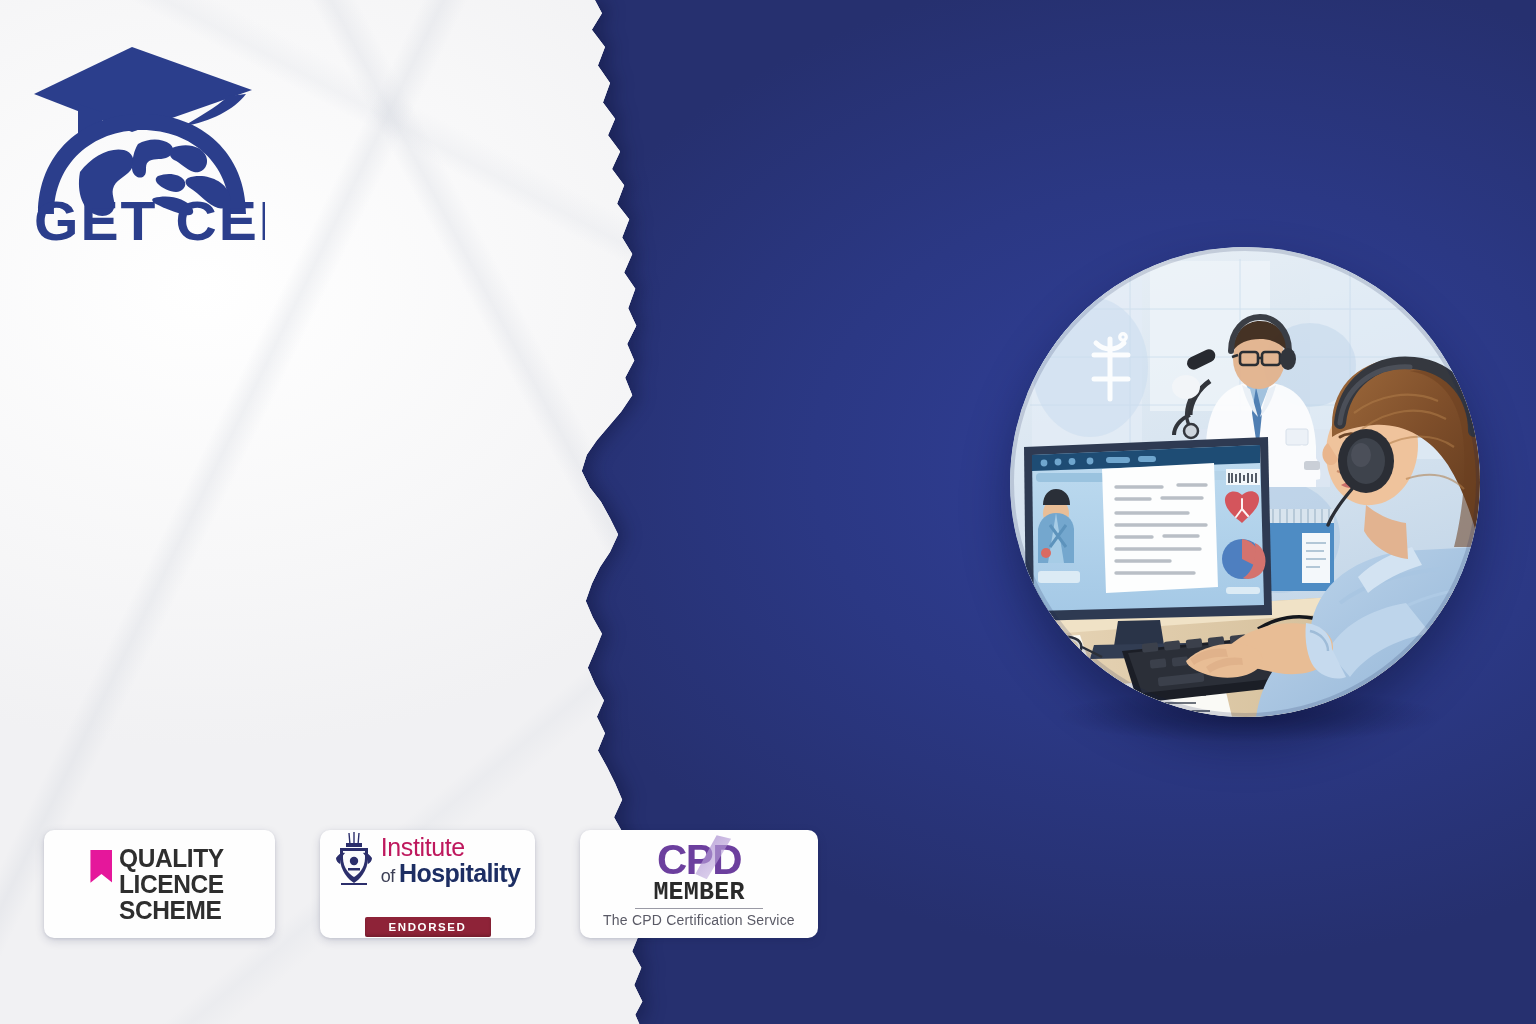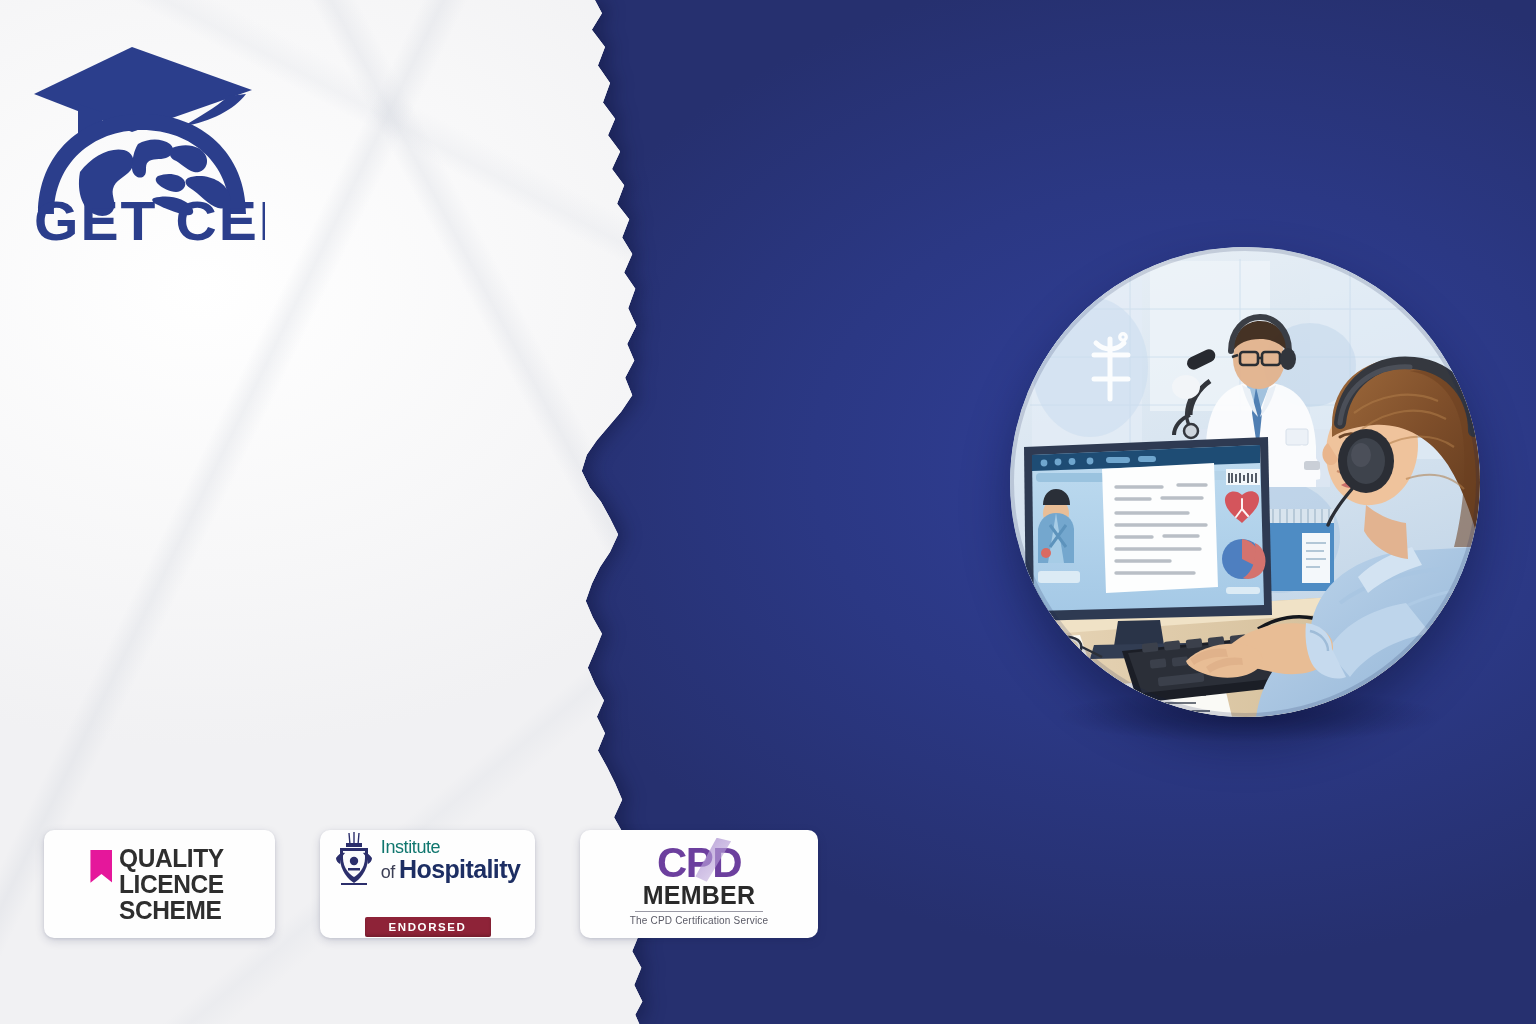--- a/index.html
+++ b/index.html
@@ -93,43 +93,43 @@
     background:#E5179B;
     clip-path:polygon(0 0,100% 0,100% 100%,50% 74%,0 100%); }
   .qls-text{ font-size:25.5px; font-weight:700; line-height:1.03; color:#2E2E2E;
     letter-spacing:-0.4px; transform:scaleX(.96); transform-origin:left center; }
 
   
   .ioh{ display:flex; flex-direction:column; align-items:center; gap:4px; width:100%; }
   .ioh-top{ display:flex; align-items:center; gap:8px; }
   .ioh-crest{ width:38px; height:58px; flex:0 0 auto; }
   .ioh-words{ display:flex; flex-direction:column; line-height:1; }
-  .ioh-l1{ font-size:18px; color:#0f766e; font-weight:400; letter-spacing:-0.4px; }
+  .ioh-l1{ font-size:25px; color:#be185d; font-weight:400; letter-spacing:-0.4px; }
   .ioh-l2{ font-size:25px; font-weight:700; color:#1D2E63; letter-spacing:-0.6px; margin-top:1px; }
   .ioh-l2 .small{ font-size:18px; font-weight:400; color:#3C3F55; }
   .ioh-endorsed{
     width:126px; height:20px; background:#8E2338; border-radius:2px;
     color:#FFFFFF; font-size:11.5px; font-weight:700; letter-spacing:1.6px;
     display:flex; align-items:center; justify-content:center;
     box-shadow:inset 0 -2px 3px rgba(0,0,0,.18);
     margin-top:24px;
   }
 
   
   .cpd{ display:flex; flex-direction:column; align-items:center; line-height:1; width:100%; }
   .cpd-mark{ position:relative; height:44px; display:flex; align-items:center; justify-content:center; }
   .cpd-letters{ font-size:42px; font-weight:700; color:#6C3F9E; letter-spacing:-1.5px; }
   .cpd-swoosh{
     position:absolute; right:10px; top:-3px; width:38px; height:44px;
     background:linear-gradient(135deg, rgba(168,140,206,.85), rgba(208,190,232,.45));
     clip-path:polygon(62% 0, 100% 8%, 36% 100%, 6% 88%);
   }
-  .cpd-member{ font-size:25px; font-weight:700; color:#2A2A2A; letter-spacing:0.2px; margin-top:-2px; }
+  .cpd-member{ font-size:25px; font-weight:700; color:#2A2A2A; letter-spacing:0.2px; margin-top:-2px;font-family:Liberation Mono, monospace; }
   .cpd-rule{ width:128px; height:1px; background:#9A9AA5; margin:3px 0 3px; }
-  .cpd-sub{ font-size:10px; color:#5A5A66; text-align:center; line-height:1.25; letter-spacing:.2px; }
+  .cpd-sub{ font-size:14px; color:#5A5A66; text-align:center; line-height:1.25; letter-spacing:.2px; }
 
   
   .illo{
     position:absolute; left:1010px; top:247px; width:470px; height:470px;
     border-radius:50%; overflow:hidden;
     box-shadow:0 24px 48px rgba(8,12,44,.42);
     background:#C8D8E8;
   }
   .illo-svg{ position:absolute; inset:0; width:100%; height:100%; display:block; }
   .illo-floor-shadow{

